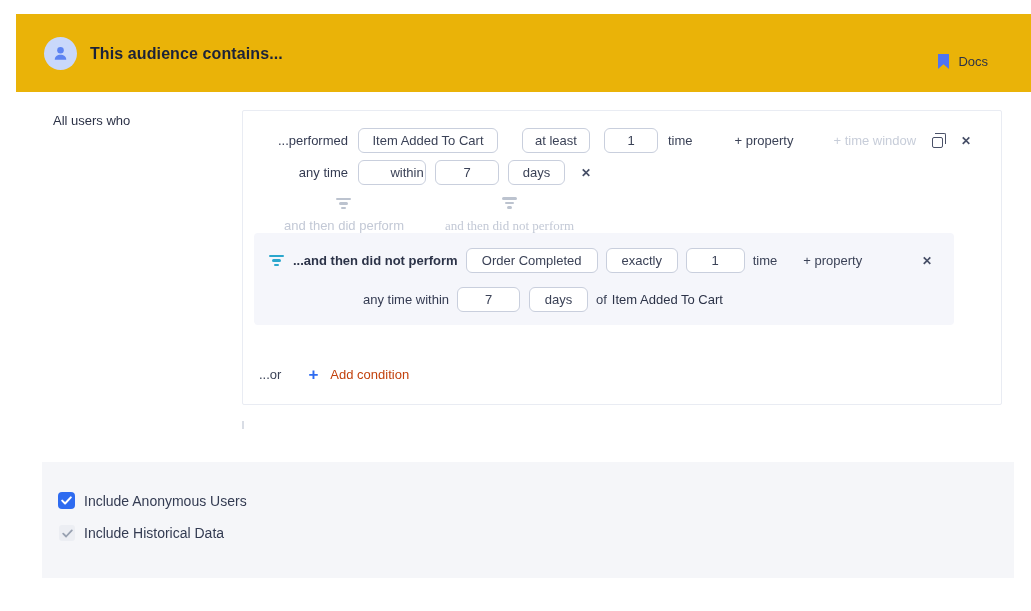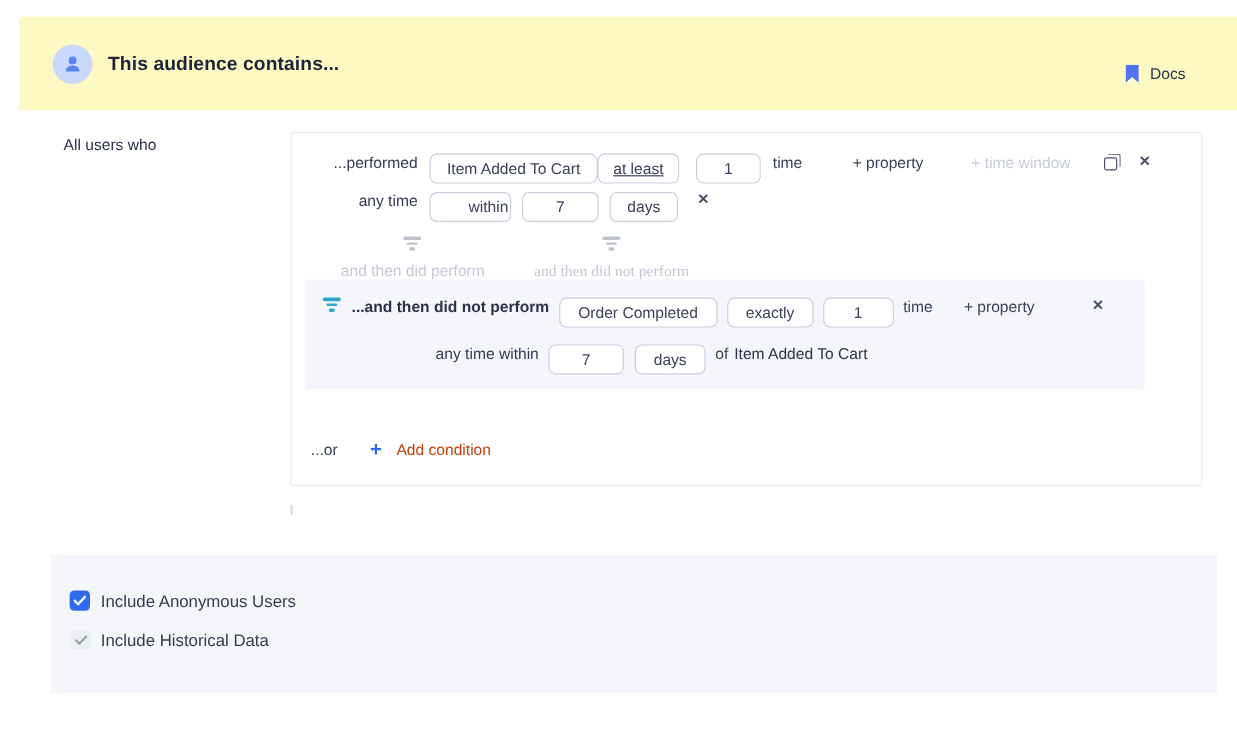--- a/index.html
+++ b/index.html
@@ -8,21 +8,21 @@
     position: relative;
     background: #ffffff;
     font-family: "Liberation Sans", sans-serif;
     color: #3b4257;
     overflow: hidden;
   }
 
   
   .header {
     position: absolute; left: 16px; top: 14px; right: 0; height: 78px;
-    background: #fef9c3;
+    background: #eab308;
   }
   .avatar {
     position: absolute; left: 28px; top: 23px; width: 33px; height: 33px;
     border-radius: 50%; background: #c9d8fb;
     display: flex; align-items: center; justify-content: center;
   }
   .hdr-title {
     position: absolute; left: 74px; top: 31px;
     font-size: 16px; font-weight: 700; color: #1b2239; letter-spacing: .1px;
   }
@@ -36,21 +36,21 @@
   .all-users {
     position: absolute; left: 53px; top: 113px;
     font-size: 13px; color: #2c3247;
   }
 
   
   .panel {
     position: absolute; left: 242px; top: 110px; width: 760px; height: 295px;
     background: #fff; border: 1px solid #e9ecf3; border-radius: 2px;
   }
-  .row { position: absolute; left: 0; right: 12px; display: flex; font-size: 13px; }
+  .row { position: absolute; left: 0; right: 0; display: flex; align-items: center; font-size: 13px; }
   .row-label { width: 105px; text-align: right; color: #343b52; flex: none; }
 
   .btn {
     height: 25px; padding: 0 12px;
     border: 1px solid #c9cfdd; border-radius: 6px; background: #fff;
     font-family: inherit; font-size: 13px; color: #3b4257;
     display: inline-flex; align-items: center; justify-content: center;
     cursor: pointer; flex: none; white-space: nowrap;
   }
   .num {
@@ -142,21 +142,21 @@
   </div>
 </div>
 
 <div class="all-users">All users who</div>
 
 <div class="panel">
 
   <div class="row" style="top:17px;">
     <span class="row-label">...performed</span>
     <button class="btn" style="margin-left:10px;width:140px;">Item Added To Cart</button>
-    <button class="btn" style="margin-left:0;width:68px;text-decoration:underline;">at least</button>
+    <button class="btn" style="margin-left:24px;width:68px;">at least</button>
     <input class="num" style="margin-left: 14px; width: 54px;" value="1">
     <span class="txt" style="margin-left:10px;">time</span>
     <span class="link-quiet" style="margin-left:42px;">+ property</span>
     <span class="link-disabled" style="margin-left:40px;">+ time window</span>
     <span class="copy-icon" style="margin-left:auto;"></span>
     <span class="x-icon" style="margin-left:18px;margin-right:30px;">✕</span>
   </div>
 
   <div class="row" style="top:49px;">
     <span class="row-label">any time</span>

